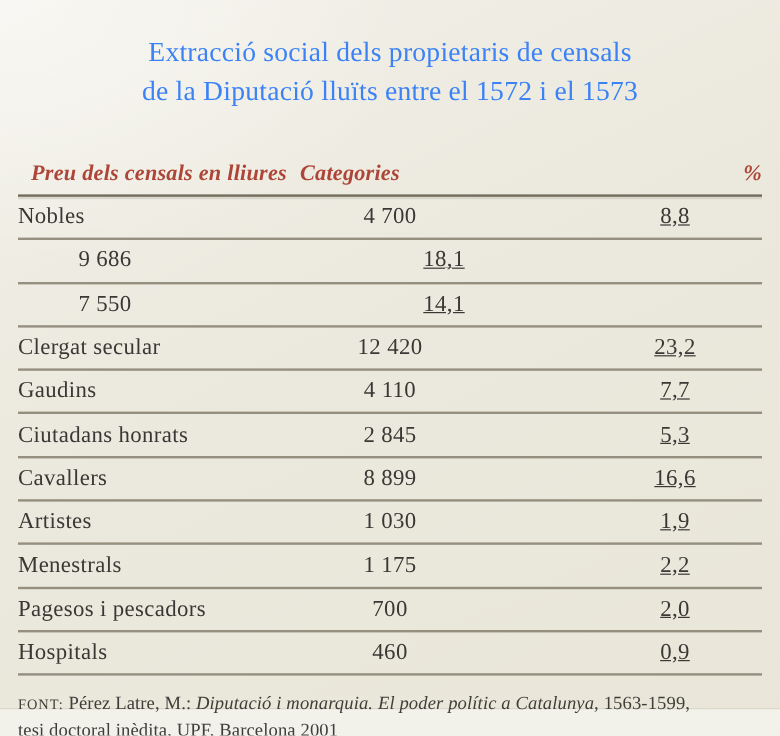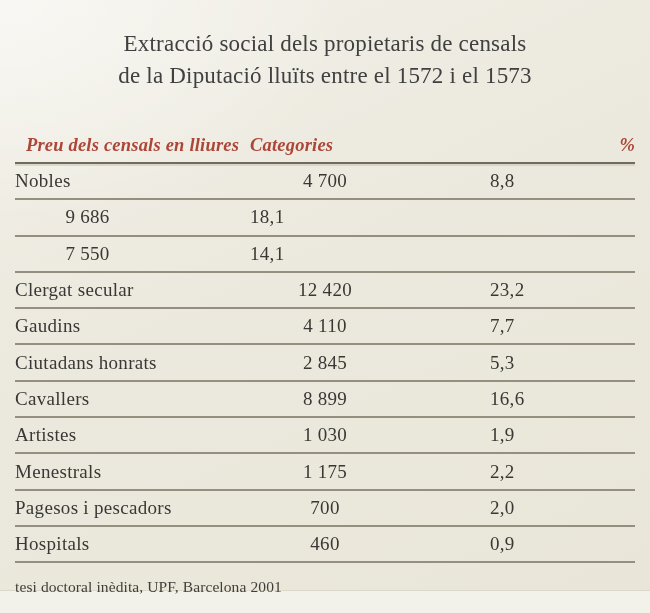--- a/index.html
+++ b/index.html
@@ -27,21 +27,21 @@
     left: 0; right: 0; bottom: 0;
     height: 22px;
     background: #f2f1ea;
     border-top: 1px solid #dbd8ca;
     z-index: 0;
   }
   .title {
     text-align: center;
     font-size: 23px;
     line-height: 32px;
-    color: #404040;
+    color: #3b82f6;
     letter-spacing: 0.2px;
     margin: 4px 10px 0 10px;
   }
   .table {
     margin-top: 40px;
   }
   .tr {
     display: grid;
     grid-template-columns: 235px 240px 145px;
     align-items: center;
@@ -61,21 +61,21 @@
     letter-spacing: 0.2px;
     padding-bottom: 4px;
   }
   .td {
     font-size: 19px;
     letter-spacing: 0.3px;
     color: #3a3835;
   }
   .cat  { text-align: left; }
   .price { text-align: center; padding-right: 90px; }
-  .pct  { text-align: left; }
+  .pct  { text-align: center; text-decoration: underline; }
   .th.price-h { text-align: center; padding-right: 0; }
   .th.pct-h { text-align: right; }
   .footer {
     margin-top: 13px;
     font-size: 15.5px;
     line-height: 22px;
     color: #403e3a;
     letter-spacing: 0.1px;
   }
   .footer .caps {
@@ -162,18 +162,22 @@
 
     <div class="tr">
       <div class="td cat">Hospitals</div>
       <div class="td price">460</div>
       <div class="td pct">0,9</div>
     </div>
 
   </div>
 
   <div class="footer">
+    <div><span class="caps">FONT:</span>
+      <span>Pérez Latre, M.:</span>
+      <span class="it">Diputació i monarquia. El poder polític a Catalunya,</span>
+      <span>1563-1599,</span></div>
     <div>tesi doctoral inèdita, UPF, Barcelona 2001</div>
   </div>
 
 </div>
 
 <div class="scan-bottom-edge"></div>
 
 </body></html>

